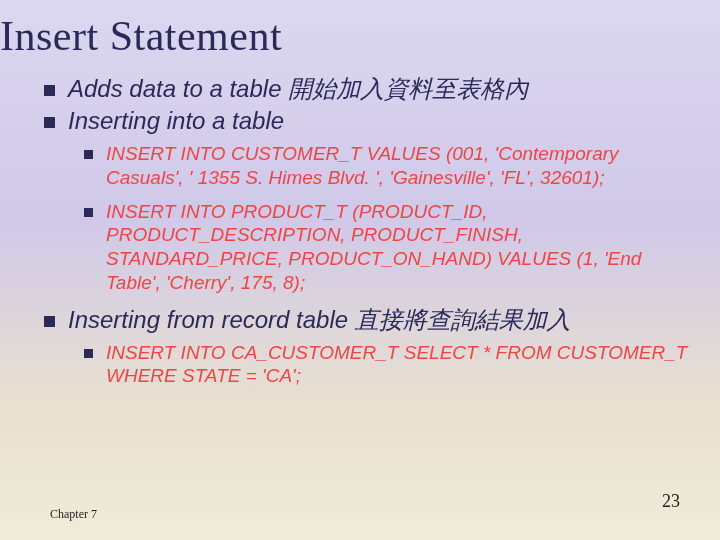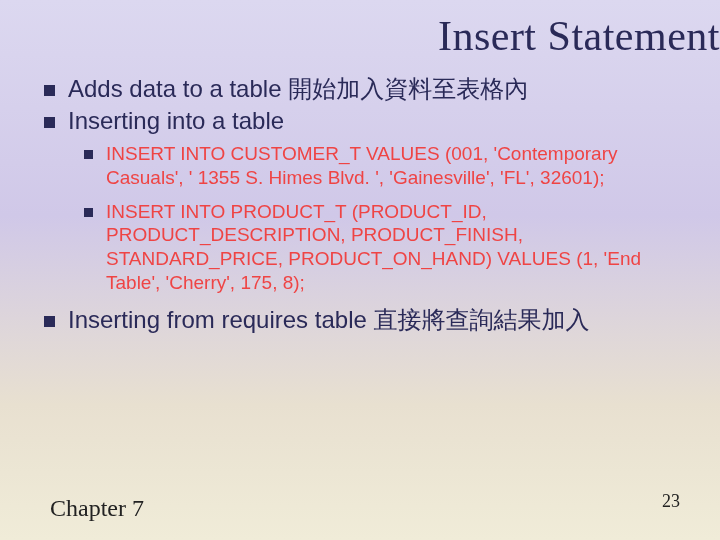--- a/index.html
+++ b/index.html
@@ -15,30 +15,31 @@
     position: relative;
   }
   .slide {
     box-sizing: border-box;
     padding-top: 8px;
     width: 720px;
     height: 540px;
     position: relative;
   }
   .title {
-    text-align: right;
+    text-align: left;
     font-size: 42px;
     color: #2a2a58;
     letter-spacing: 0.5px;
     margin-bottom: 14px;
     margin-top: 4px;
     font-family: "Times New Roman", serif;
   }
   .content {
     padding: 0 25px 0 44px;
+    font-style: italic;
   }
   .lvl1 {
     position: relative;
     padding-left: 24px;
     margin-bottom: 2px;
     font-size: 24px;
     color: #2a2a58;
     line-height: 1.25;
   }
   .lvl1::before {
@@ -67,21 +68,21 @@
     top: 8px;
     width: 9px;
     height: 9px;
     background: #2a2a58;
   }
   .footer-left {
     position: absolute;
     left: 50px;
     bottom: 18px;
     font-family: "Times New Roman", serif;
-    font-size: 24px;
+    font-size: 12px;
     color: #222;
   }
   .footer-right {
     position: absolute;
     right: 40px;
     bottom: 28px;
     font-family: "Times New Roman", serif;
     font-size: 18px;
     color: #222;
   }
@@ -94,19 +95,20 @@
 
   <div class="content">
 
     <div class="lvl1">Adds data to a table 開始加入資料至表格內</div>
 
     <div class="lvl1">Inserting into a table</div>
     <div class="lvl2">INSERT INTO CUSTOMER_T VALUES (001, 'Contemporary Casuals', ' 1355 S. Himes Blvd. ', 'Gainesville', 'FL', 32601);</div>
 
     <div class="lvl2">INSERT INTO PRODUCT_T (PRODUCT_ID, PRODUCT_DESCRIPTION, PRODUCT_FINISH, STANDARD_PRICE, PRODUCT_ON_HAND) VALUES (1, 'End Table', 'Cherry', 175, 8);</div>
 
-    <div class="lvl1">Inserting from requires table 直接將查詢結果加入</div>
+    <div class="lvl1">Inserting from record table 直接將查詢結果加入</div>
+    <div class="lvl2">INSERT INTO CA_CUSTOMER_T SELECT * FROM CUSTOMER_T WHERE STATE = 'CA';</div>
 
   </div>
 
   <div class="footer-left">Chapter 7</div>
   <div class="footer-right">23</div>
 </div>
 
 </body></html>

